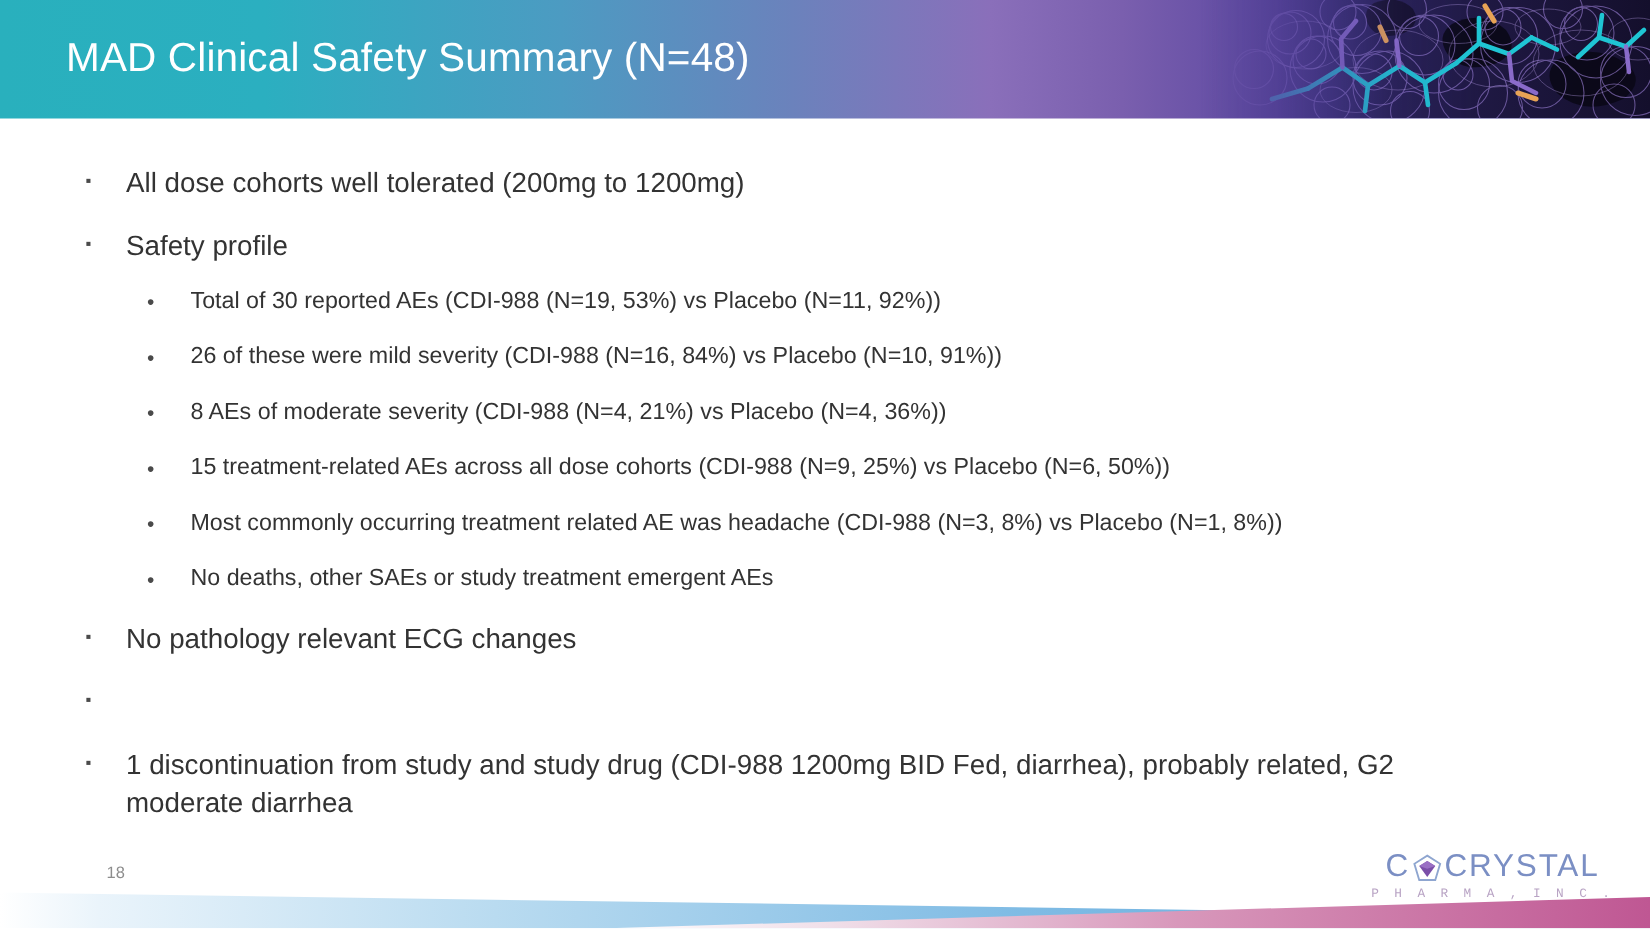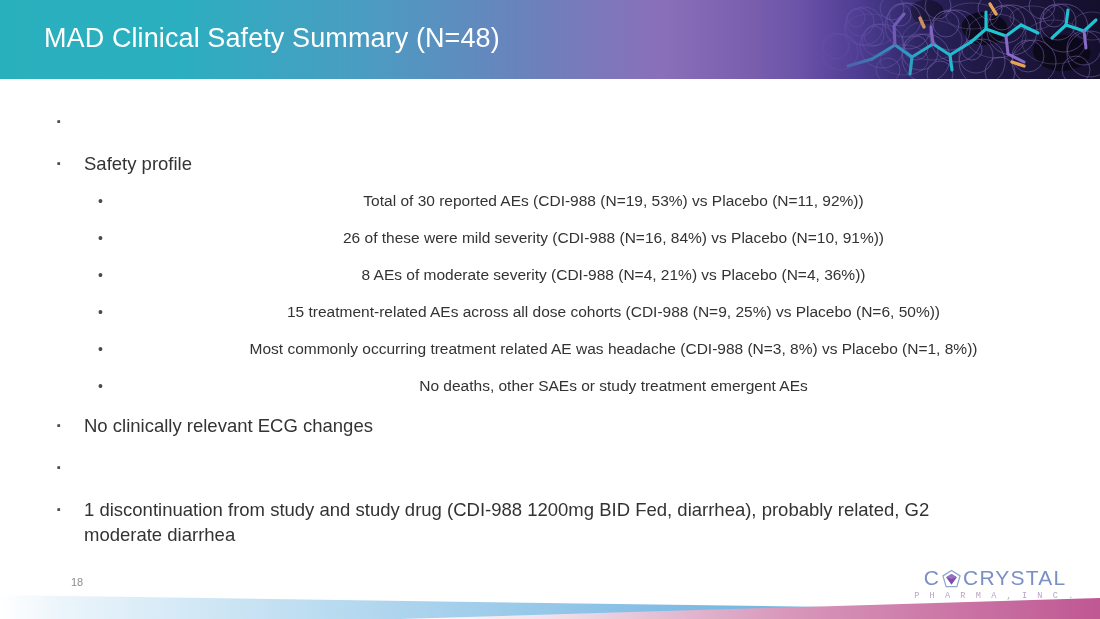--- a/index.html
+++ b/index.html
@@ -92,21 +92,21 @@
     line-height:22px;
     margin-bottom:15px;
   }
   .lvl2 > .marker {
     width:29px;
     flex:0 0 29px;
     font-size:14px;
     line-height:22px;
     color:#4a4a4a;
   }
-  .lvl2 > .btext { flex:1 1 auto;text-align:center; }
+  .lvl2 > .btext { flex:1 1 auto; }
 
   .sub-group { margin-top:-3px; }
 
   
   #page-number {
     position:absolute;
     left:33px; top:576px;
     font-size:11px;
     color:#8d8d8d;
     margin-left:38px;
@@ -254,20 +254,21 @@
       </svg>
     </div>
 
     <div id="title">MAD Clinical Safety Summary (N=48)</div>
   </div>
 
   <div id="body">
 
     <div class="bullet lvl1" style="margin-top:30px;">
       <span class="marker">▪</span>
+      <span class="btext">All dose cohorts well tolerated (200mg to 1200mg)</span>
     </div>
 
     <div class="bullet lvl1">
       <span class="marker">▪</span>
       <span class="btext">Safety profile</span>
     </div>
 
     <div class="sub-group">
 
       <div class="bullet lvl2">
@@ -297,21 +298,21 @@
 
       <div class="bullet lvl2" style="margin-bottom:16px;">
         <span class="marker">•</span>
         <span class="btext">No deaths, other SAEs or study treatment emergent AEs</span>
       </div>
 
     </div>
 
     <div class="bullet lvl1">
       <span class="marker">▪</span>
-      <span class="btext">No clinically relevant ECG changes</span>
+      <span class="btext">No pathology relevant ECG changes</span>
     </div>
 
     <div class="bullet lvl1">
       <span class="marker">▪</span>
     </div>
 
     <div class="bullet lvl1">
       <span class="marker">▪</span>
       <span class="btext">1 discontinuation from study and study drug (CDI-988 1200mg BID Fed, diarrhea), probably related, G2 moderate diarrhea</span>
     </div>

